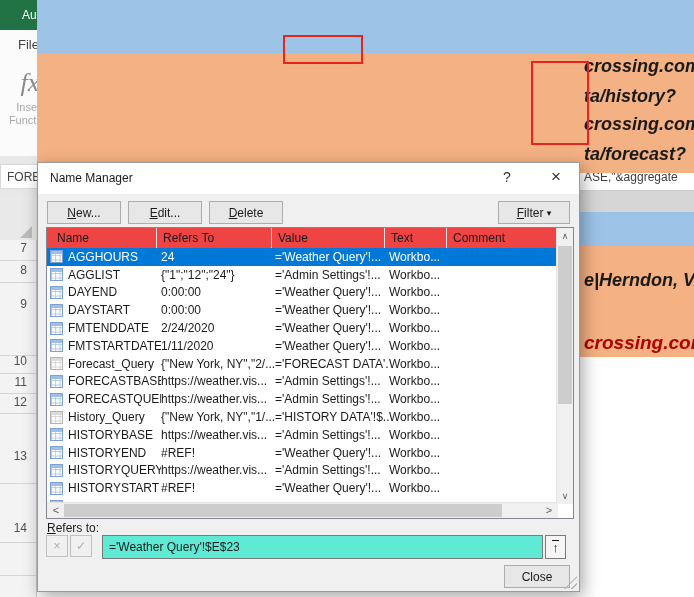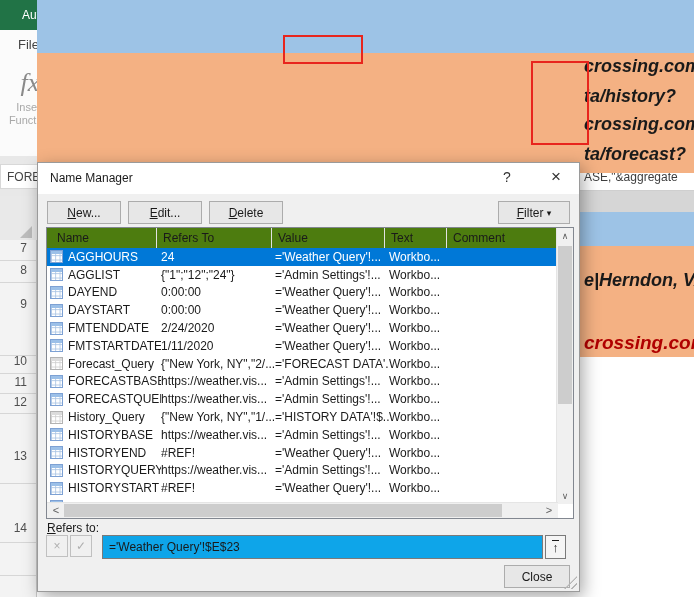--- a/index.html
+++ b/index.html
@@ -62,41 +62,41 @@
   
   .dialog{left:37px;top:162px;width:543px;height:430px;background:#f0f0f0;border:1px solid #9a9a9a;box-shadow:3px 5px 16px rgba(0,0,0,.35);z-index:20;box-sizing:border-box;font-size:12px;color:#1a1a1a;}
   .dtitle{position:absolute;left:0;top:0;right:0;height:31px;background:#fff;}
   .dtitle .txt{position:absolute;left:12px;top:8px;font-size:12px;color:#1a1a1a;}
   .dhelp{position:absolute;right:62px;top:6px;font-size:14px;color:#333;width:20px;text-align:center;cursor:pointer;}
   .dclose{position:absolute;right:12px;top:4px;font-size:17px;color:#333;width:22px;text-align:center;cursor:pointer;}
   .dbtn{position:absolute;height:23px;background:#e7e7e7;border:1px solid #acacac;font-size:12px;color:#1a1a1a;display:flex;align-items:center;justify-content:center;cursor:pointer;box-sizing:border-box;}
   .ak{display:block;}
   .ak::first-letter{text-decoration:underline;}
   .ltable{position:absolute;left:8px;top:64px;width:528px;height:292px;background:#fff;border:1px solid #828790;box-sizing:border-box;overflow:hidden;}
-  .lhead{position:absolute;left:0;top:0;right:17px;height:20px;display:flex;border-bottom:1px solid #4d7c0f;background:#4d7c0f;}
+  .lhead{position:absolute;left:0;top:0;right:17px;height:20px;display:flex;border-bottom:1px solid #4d7c0f;background:#ef4444;}
   .lhead .hc{box-sizing:border-box;border-right:1px solid #e2e2e2;padding:3px 0 0 6px;font-size:12px;color:#1a1a1a;}
   .rows{position:absolute;left:0;top:20px;right:17px;height:256px;overflow:hidden;}
   .lrow{height:17.8px;display:flex;align-items:center;font-size:12px;color:#1a1a1a;white-space:nowrap;}
   .lrow.sel{background:#0078d7;color:#fff;}
   .ri{width:13px;height:13px;flex:none;margin:0 5px 0 3px;box-sizing:border-box;border:1px solid #7da1d4;background:linear-gradient(#9cc0e8 3px,transparent 3px),linear-gradient(to right,#aac4e4 1px,transparent 1px) 0 0/4.3px 100%,linear-gradient(to bottom,#aac4e4 1px,transparent 1px) 0 0/100% 4.3px,#fff;background-color:#fff;}
   .ri.grey{border-color:#b3b3b3;background:linear-gradient(#dcdcdc 3px,transparent 3px),linear-gradient(to right,#cfcfcf 1px,transparent 1px) 0 0/4.3px 100%,linear-gradient(to bottom,#cfcfcf 1px,transparent 1px) 0 0/100% 4.3px,#fff;background-color:#fff;}
   .cell{overflow:hidden;text-overflow:clip;flex:none;}
   .c-name{width:93px;}
   .c-val{width:114px;}
   .c-ref{width:114px;}
   .c-scope{width:62px;}
   .vscroll{position:absolute;right:0;top:0;width:17px;height:276px;background:#f0f0f0;border-left:1px solid #e5e5e5;box-sizing:border-box;}
   .vthumb{position:absolute;left:1px;right:1px;top:18px;height:158px;background:#cdcdcd;}
   .sarrow{position:absolute;font-size:9px;color:#5f5f5f;width:100%;text-align:center;}
   .hscroll{position:absolute;left:0;bottom:0;height:16px;width:511px;background:#f0f0f0;border-top:1px solid #e5e5e5;box-sizing:border-box;}
   .hthumb{position:absolute;top:1px;bottom:1px;left:17px;width:438px;background:#cdcdcd;}
   .harrow{position:absolute;top:1px;font-size:11px;color:#5f5f5f;width:16px;text-align:center;}
   .refers-label{position:absolute;left:9px;top:358px;font-size:12px;}
   .mini{position:absolute;width:22px;height:22px;background:#f0f0f0;border:1px solid #c0c0c0;box-sizing:border-box;color:#b0b0b0;display:flex;align-items:center;justify-content:center;font-size:12px;}
-  .refinput{position:absolute;left:64px;top:372px;right:36px;height:24px;background:#0ea5e9;border:1px solid #7a7a7a;box-sizing:border-box;font-size:12px;line-height:22px;padding-left:6px;color:#1a1a1a;}
+  .refinput{position:absolute;left:64px;top:372px;right:36px;height:24px;background:#5eead4;border:1px solid #7a7a7a;box-sizing:border-box;font-size:12px;line-height:22px;padding-left:6px;color:#1a1a1a;}
   .collapse{position:absolute;right:13px;top:372px;width:21px;height:24px;background:#f5f5f5;border:1px solid #7a7a7a;box-sizing:border-box;display:flex;align-items:center;justify-content:center;font-size:13px;color:#1a1a1a;cursor:pointer;}
   .collapse span{border-top:1.5px solid #1a1a1a;line-height:13px;}
   .grip{position:absolute;right:2px;bottom:2px;width:13px;height:13px;background:repeating-linear-gradient(135deg,#b5b5b5 0 1.5px,transparent 1.5px 4.5px);clip-path:polygon(100% 0,100% 100%,0 100%);}
 </style>
 </head>
 <body>
 
 <div class="stage">
 
   <div class="abs topbar">

